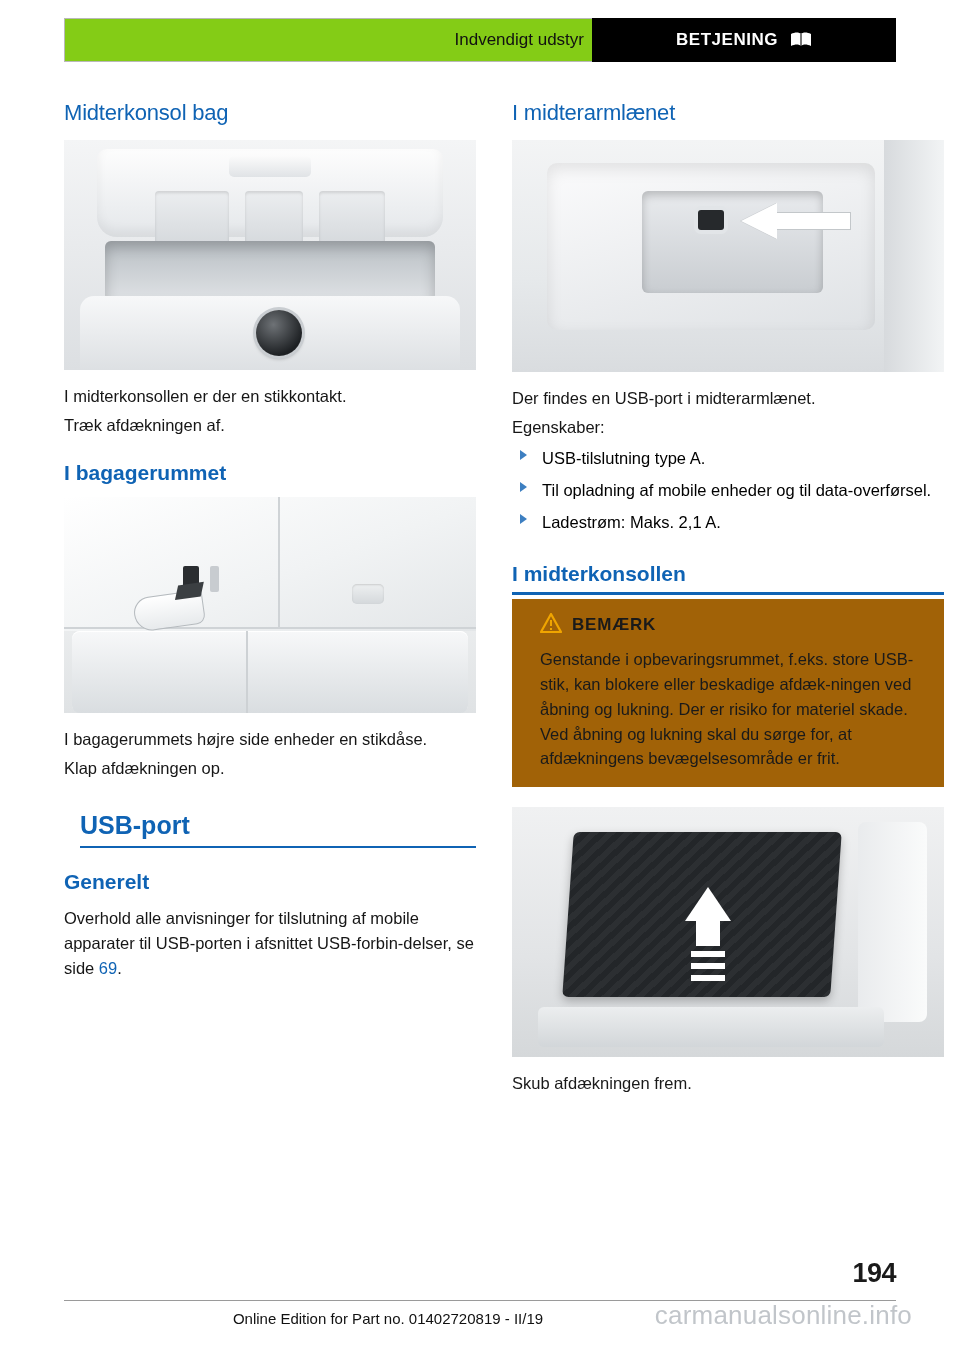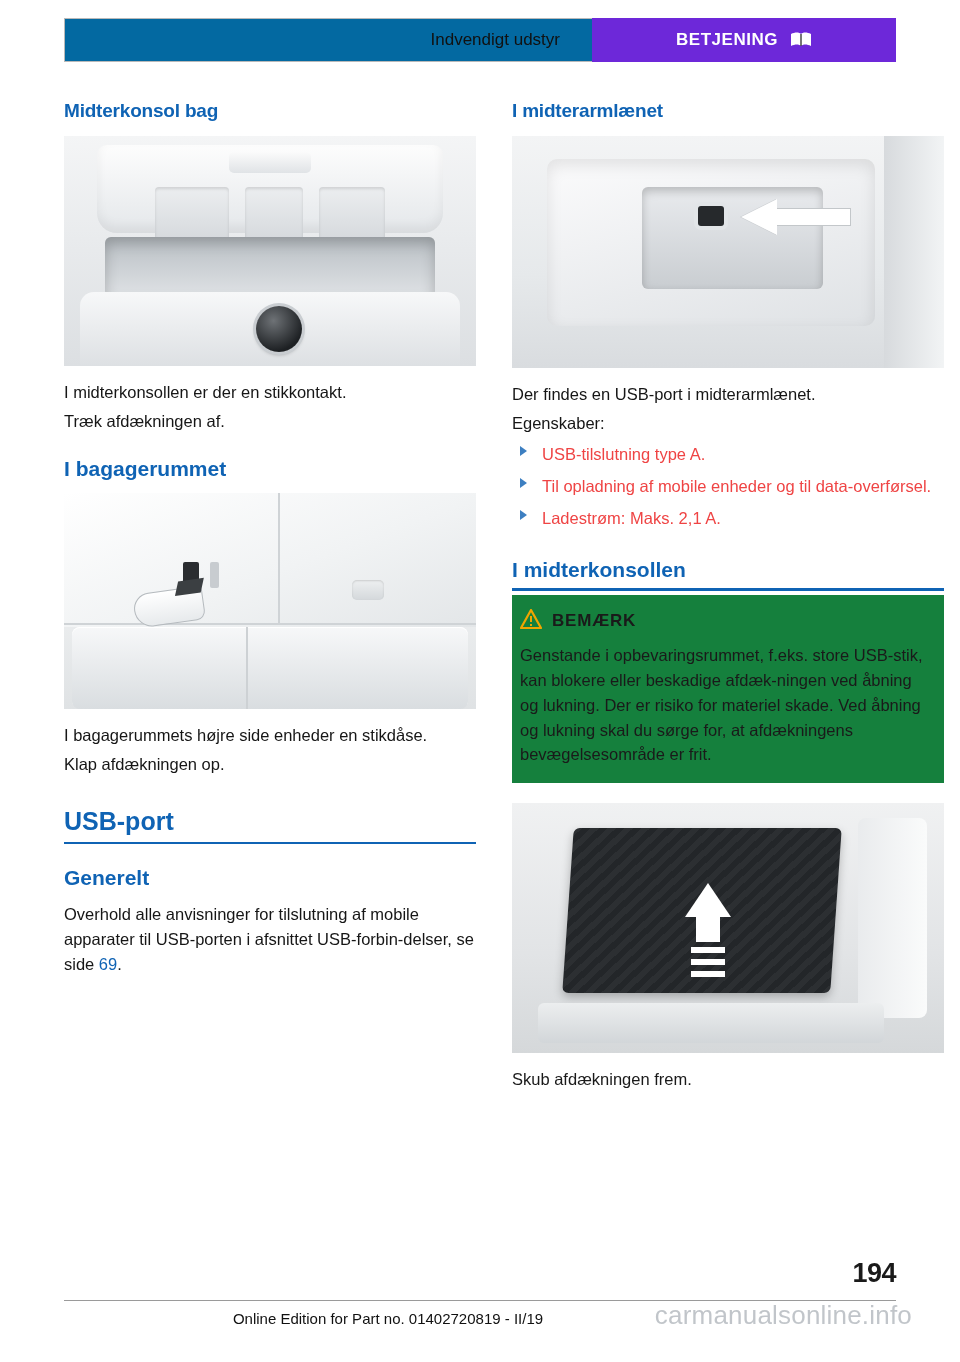--- a/index.html
+++ b/index.html
@@ -25,33 +25,33 @@
     position: absolute;
     left: 64px; top: 18px;
     width: 832px; height: 44px;
     display: flex;
     align-items: stretch;
   }
   .header-left {
     flex: 1 1 auto;
     border: 1px solid #b9b9b9;
     border-right: none;
-    background: #0369a1;
+    background: #84cc16;
     display: flex;
     align-items: center;
     justify-content: flex-end;
-    padding-right: 32px;
+    padding-right: 8px;
   }
   .header-left span {
     font-size: 17px;
     color: #111;
   }
   .header-right {
     width: 304px;
-    background: #6d28d9;
+    background: #000000;
     color: #ffffff;
     display: flex;
     align-items: center;
     justify-content: center;
     gap: 12px;
     letter-spacing: 0.5px;
   }
   .header-right .htitle {
     font-size: 17px;
     font-weight: bold;
@@ -64,39 +64,39 @@
     left: 64px; top: 100px;
     width: 412px;
   }
   .col-right {
     position: absolute;
     left: 512px; top: 100px;
     width: 432px;
   }
 
   h1.section-title {
-    font-size: 19px;
-    font-weight: bold;
+    font-size: 22px;
+    font-weight: normal;
     color: #0f63b4;
     margin: 0 0 14px 0;
     letter-spacing: -0.2px;
   }
   h2.sub-title {
     font-size: 21px;
     font-weight: bold;
     color: #0f63b4;
     margin: 23px 0 12px 0;
   }
   h2.sub-title.tight { margin-top: 22px; }
 
   h1.ruled {
     font-size: 25px;
     font-weight: bold;
     color: #0f63b4;
-    margin: 30px 0 4px 0;
+    margin: 30px 0 4px 16px;
     padding-bottom: 6px;
     border-bottom: 2px solid #0f63b4;
   }
   h2.ruled2 {
     font-size: 21px;
     font-weight: bold;
     color: #0f63b4;
     margin: 28px 0 4px 0;
     padding-bottom: 6px;
     border-bottom: 3px solid #0f63b4;
@@ -111,35 +111,35 @@
   p.body + p.body { margin-top: 2px; }
   .link { color: #0f63b4; }
 
   .bullets { margin: 6px 0 0 0; padding: 0; list-style: none; }
   .bullets li {
     font-size: 16.5px;
     line-height: 1.5;
     margin-bottom: 7px;
     padding-left: 30px;
     position: relative;
-    color: #ef4444;
+    color: #000000;
   }
   .bullets li .tri {
     position: absolute;
     left: 8px; top: 4px;
     width: 0; height: 0;
     border-left: 7px solid #3d7fc1;
     border-top: 5px solid transparent;
     border-bottom: 5px solid transparent;
   }
 
   
   .note {
-    background: #15803d;
-    padding: 14px 16px 16px 8px;
+    background: #a16207;
+    padding: 14px 16px 16px 28px;
   }
   .note-head {
     display: flex;
     align-items: center;
     gap: 10px;
     margin-bottom: 10px;
   }
   .note-head .label {
     font-size: 17px;
     font-weight: bold;

